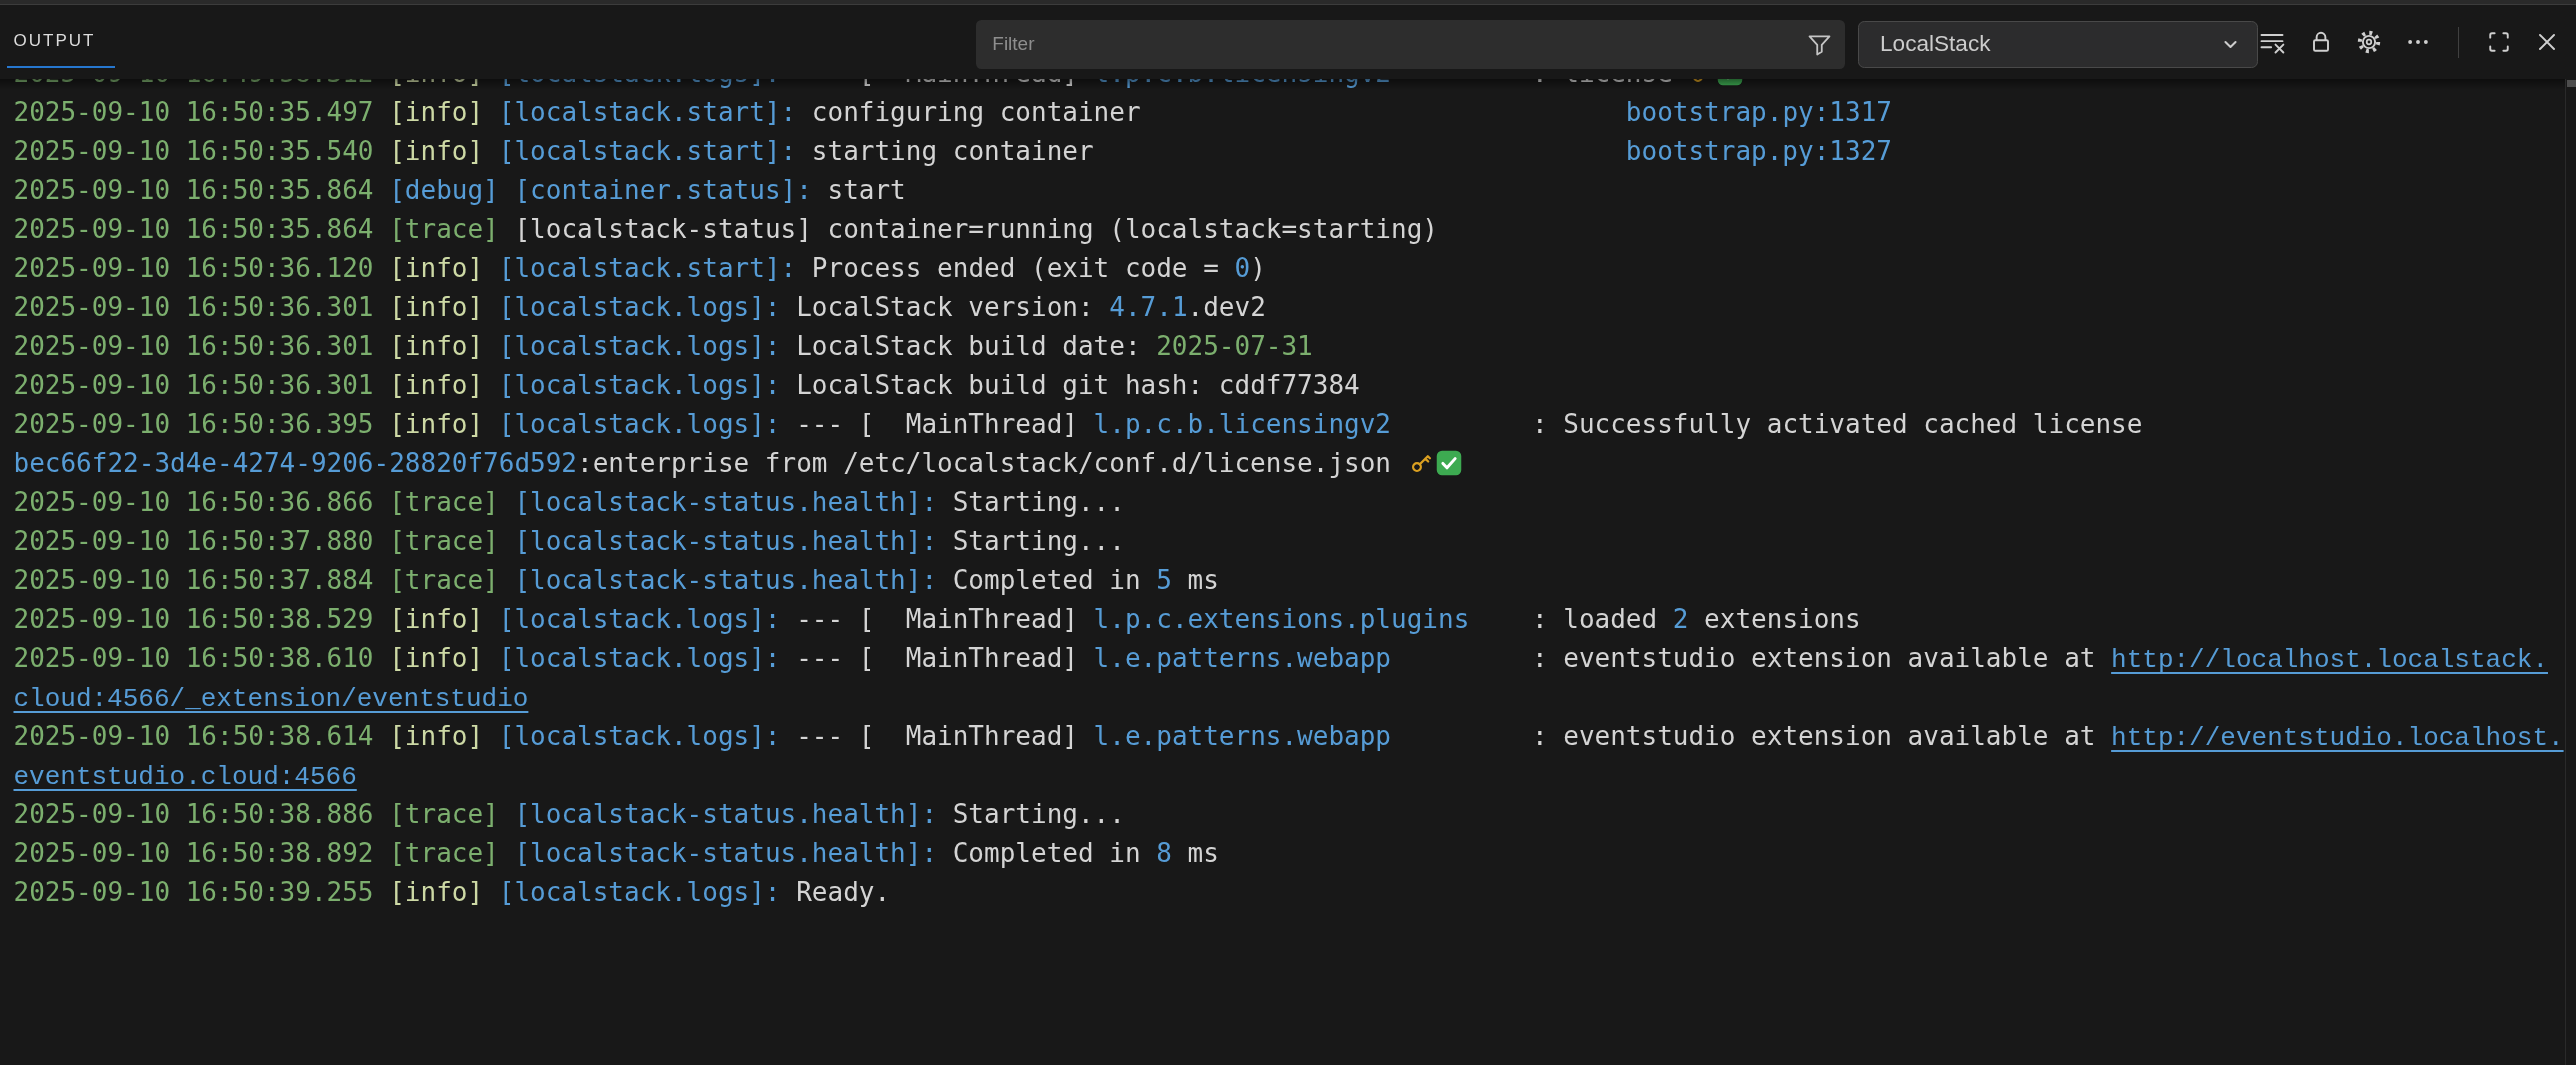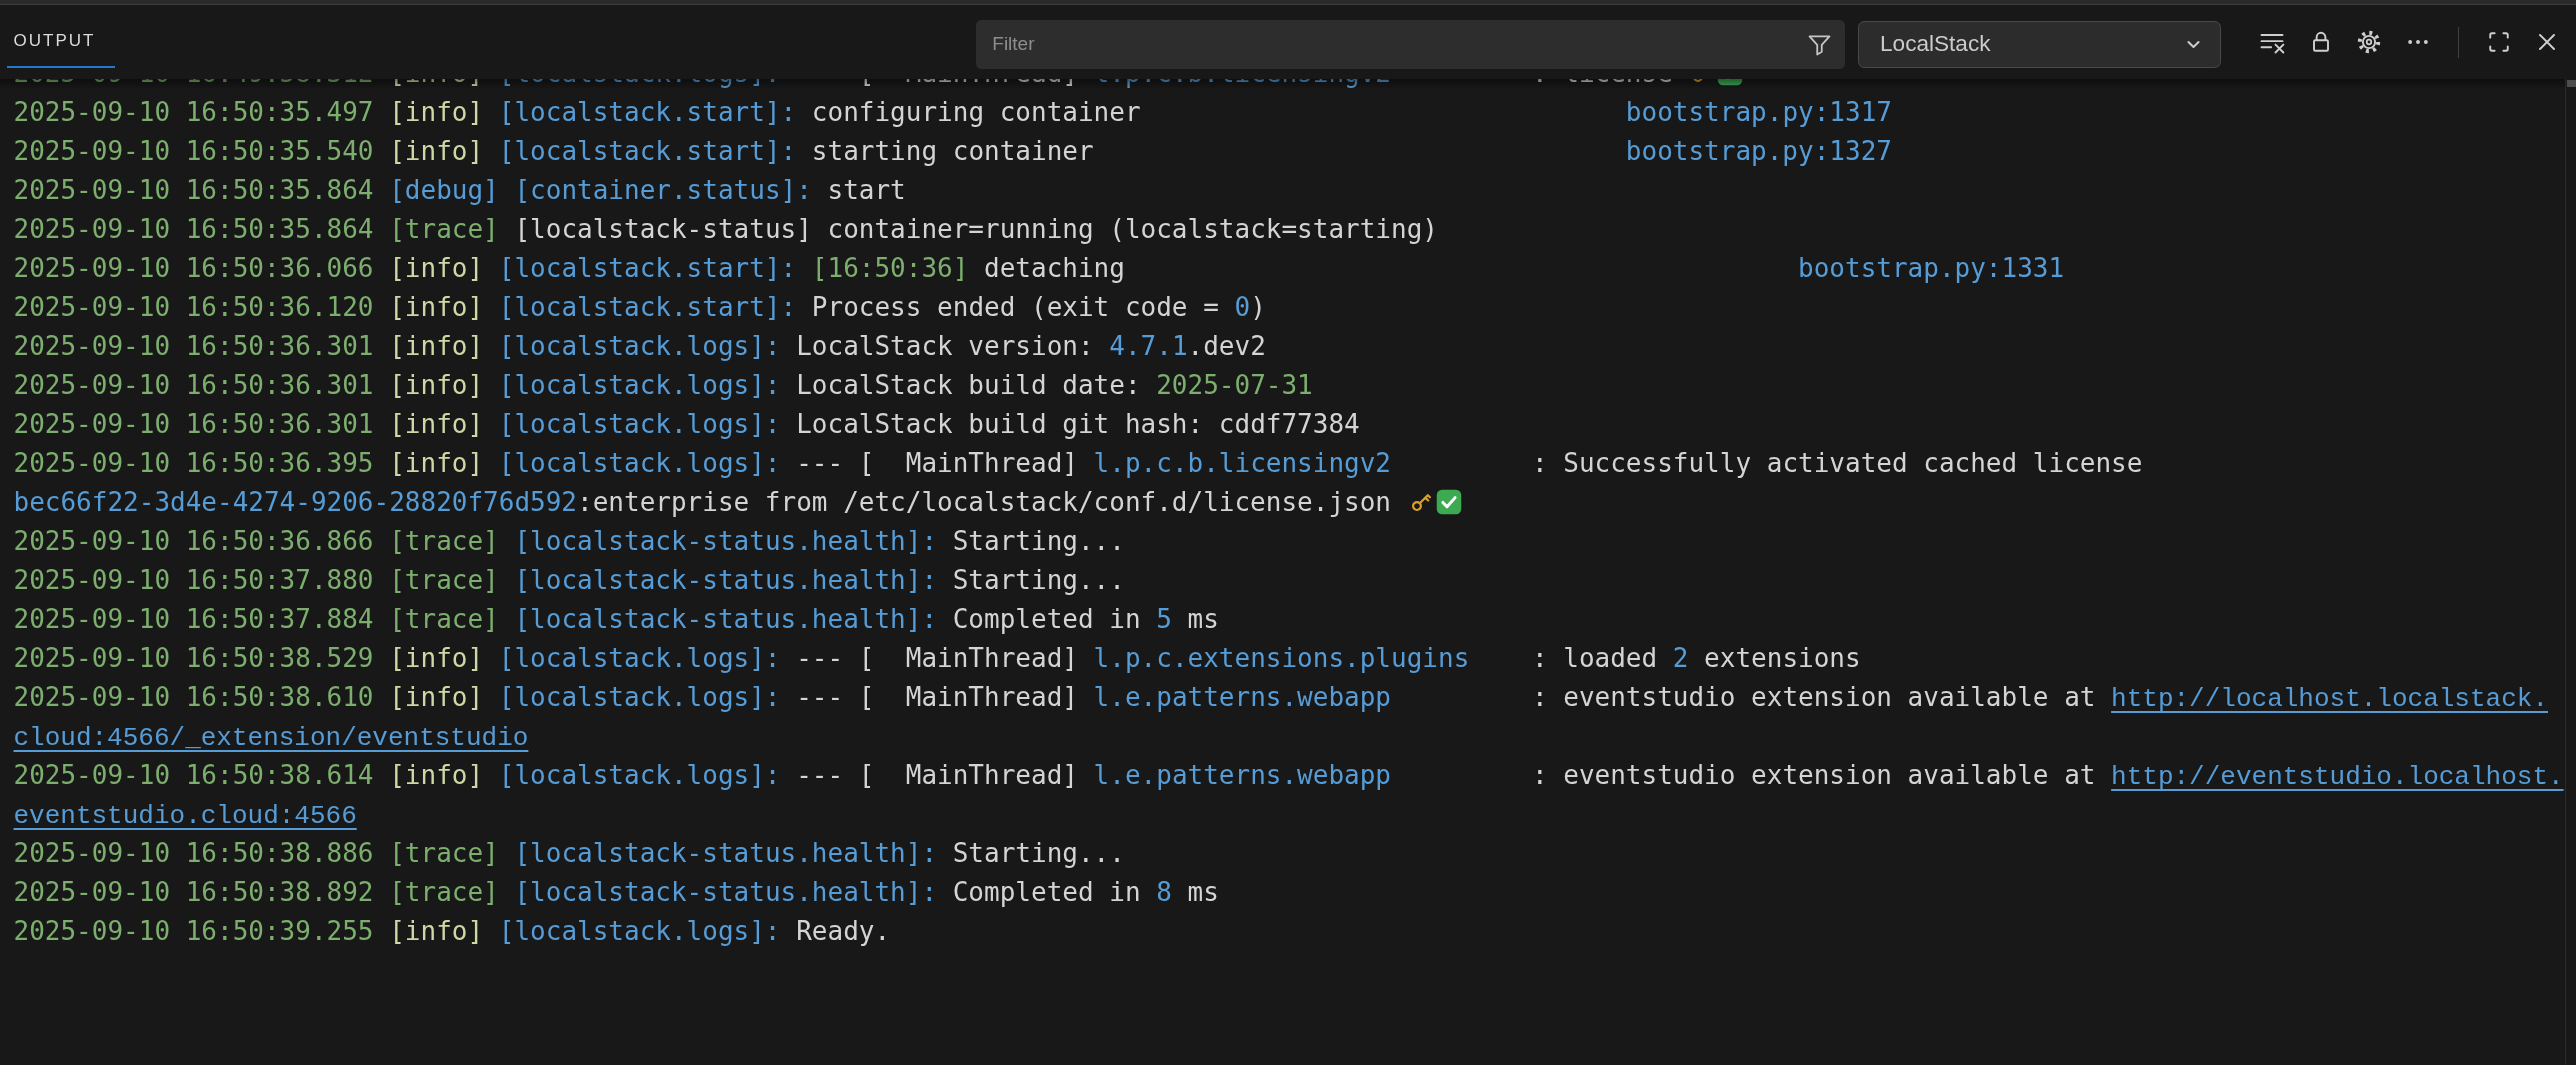--- a/index.html
+++ b/index.html
@@ -13,21 +13,21 @@
   .tab{position:absolute;left:13.5px;top:0;height:73px;display:flex;align-items:center;
        color:#dcdcdc;font-size:17px;letter-spacing:2px;cursor:pointer;}
   .tab-underline{position:absolute;left:7.2px;top:61px;width:108px;height:2.7px;background:var(--accent,#2677cf);}
   .filter{position:absolute;left:976px;top:15.4px;width:869px;height:49px;background:#2d2d2d;border-radius:5.4px;}
   .filter input{position:absolute;left:0;top:0;width:100%;height:100%;box-sizing:border-box;
        background:transparent;border:none;outline:none;color:#cccccc;font-size:19px;
        padding:0 54px 0 16.3px;font-family:"Liberation Sans",sans-serif;}
   .filter input::placeholder{color:#8e8e8e;}
   .funnel{position:absolute;right:11px;top:10px;width:29px;height:29px;cursor:pointer;}
   .funnel svg{width:100%;height:100%;}
-  .select{position:absolute;left:1858px;top:16.3px;width:363px;height:47px;background:#2c2c2d;
+  .select{position:absolute;left:1858px;top:16.3px;width:400px;height:47px;background:#2c2c2d;
        border:0.9px solid #494949;border-radius:6.3px;box-sizing:border-box;display:flex;align-items:center;
        color:#cccccc;font-size:22.6px;padding:0 12.6px 0 21px;cursor:pointer;}
   .select .chev{margin-left:auto;width:27px;height:27px;}
   .select .chev svg{width:100%;height:100%;}
   .actions{position:absolute;right:12.6px;top:21px;display:flex;align-items:center;gap:15.4px;}
   .abtn{width:33px;height:33px;display:flex;align-items:center;justify-content:center;cursor:pointer;border-radius:4.5px;}
   .abtn span{display:flex;}
   .abtn svg{width:28px;height:28px;}
   .divider{width:0.9px;height:31px;background:#404040;margin:0 8.1px;}
   .log{position:absolute;left:0;top:79px;right:11px;bottom:0;overflow:hidden;}
@@ -137,21 +137,20 @@
               <path d="M14 16h13M23 16v4.6M27 16v3.4"></path>
             </g>
           </svg></span><span class="emoji"><svg viewBox="0 0 32 32">
             <rect x="2" y="2" width="28" height="28" rx="6" fill="#3daa51"></rect>
             <path d="M9 16.5l4.7 5L23 11" fill="none" stroke="#ffffff" stroke-width="3.4" stroke-linecap="round" stroke-linejoin="round"></path>
           </svg></span></div>
       <div class="row"><span class="c-g">2025-09-10 16:50:35.497 </span><span class="c-i">[info] </span><span class="c-b">[localstack.start]: </span><span class="c-w">configuring container</span><span>                               </span><span class="c-b">bootstrap.py:1317</span></div>
       <div class="row"><span class="c-g">2025-09-10 16:50:35.540 </span><span class="c-i">[info] </span><span class="c-b">[localstack.start]: </span><span class="c-w">starting container</span><span>                                  </span><span class="c-b">bootstrap.py:1327</span></div>
       <div class="row"><span class="c-g">2025-09-10 16:50:35.864 </span><span class="c-b">[debug] </span><span class="c-b">[container.status]: </span><span class="c-w">start</span></div>
       <div class="row"><span class="c-g">2025-09-10 16:50:35.864 </span><span class="c-g">[trace] </span><span class="c-w">[localstack-status] container=running (localstack=starting)</span></div>
-      <div class="row"><span class="c-g">2025-09-10 16:50:36.066 </span><span class="c-i">[info] </span><span class="c-b">[localstack.start]: </span><span class="c-g">[16:50:36] </span><span class="c-w">detaching</span><span>                                           </span><span class="c-b">bootstrap.py:1331</span></div>
       <div class="row"><span class="c-g">2025-09-10 16:50:36.120 </span><span class="c-i">[info] </span><span class="c-b">[localstack.start]: </span><span class="c-w">Process ended (exit code = </span><span class="c-b">0</span><span class="c-w">)</span></div>
       <div class="row"><span class="c-g">2025-09-10 16:50:36.301 </span><span class="c-i">[info] </span><span class="c-b">[localstack.logs]: </span><span class="c-w">LocalStack version: </span><span class="c-b">4.7.1</span><span class="c-w">.dev2</span></div>
       <div class="row"><span class="c-g">2025-09-10 16:50:36.301 </span><span class="c-i">[info] </span><span class="c-b">[localstack.logs]: </span><span class="c-w">LocalStack build date: </span><span class="c-g">2025-07-31</span></div>
       <div class="row"><span class="c-g">2025-09-10 16:50:36.301 </span><span class="c-i">[info] </span><span class="c-b">[localstack.logs]: </span><span class="c-w">LocalStack build git hash: cddf77384</span></div>
       <div class="row"><span class="c-g">2025-09-10 16:50:36.395 </span><span class="c-i">[info] </span><span class="c-b">[localstack.logs]: </span><span class="c-w">--- [  MainThread] </span><span class="c-b">l.p.c.b.licensingv2</span><span>         </span><span class="c-w">: Successfully activated cached license</span></div>
       <div class="row"><span class="c-b">bec66f22-3d4e-4274-9206-28820f76d592</span><span class="c-w">:enterprise from /etc/localstack/conf.d/license.json </span><span class="emoji"><svg viewBox="0 0 32 32" fill="none" stroke="#dba021" stroke-width="2.6" stroke-linecap="round">
             <g transform="rotate(-45 16 16)">
               <circle cx="9.5" cy="16" r="4.4"></circle>
               <path d="M14 16h13M23 16v4.6M27 16v3.4"></path>
             </g>

